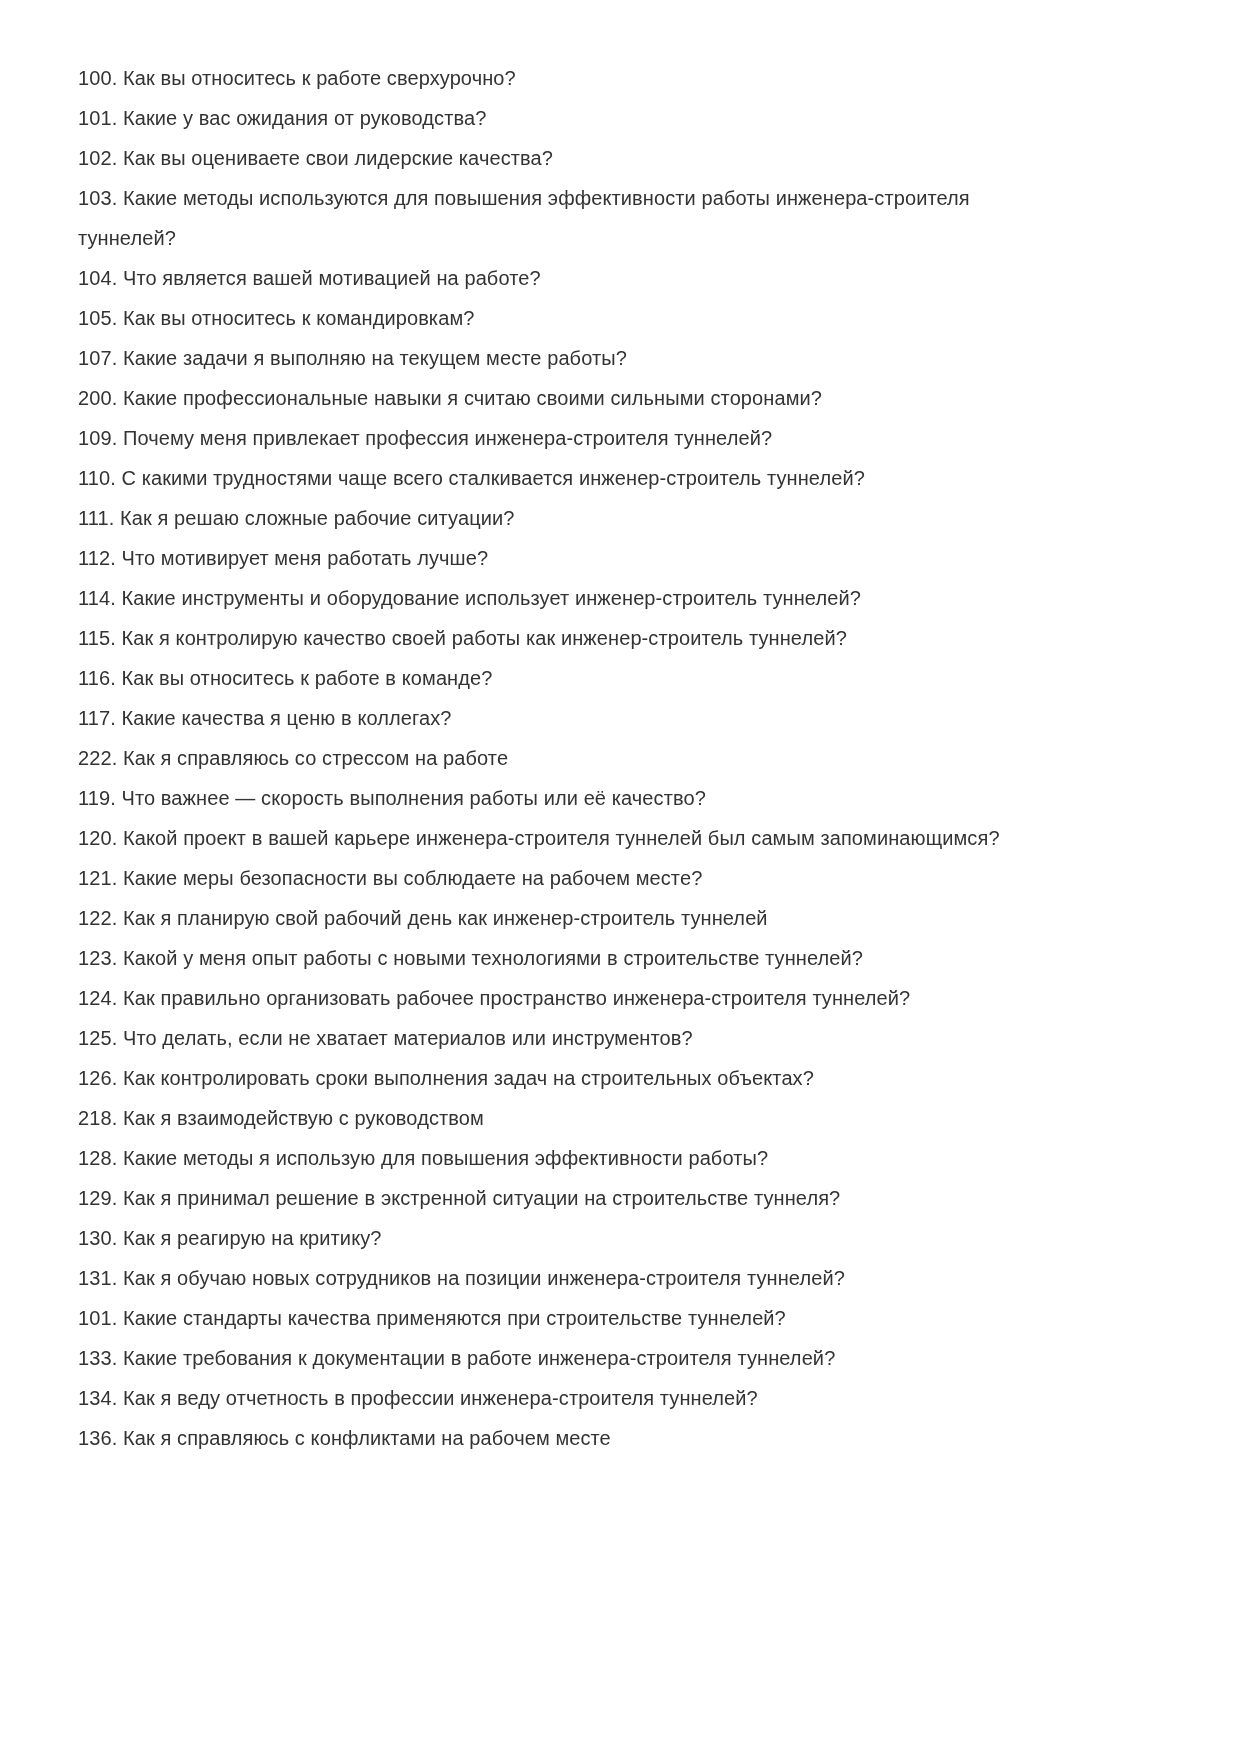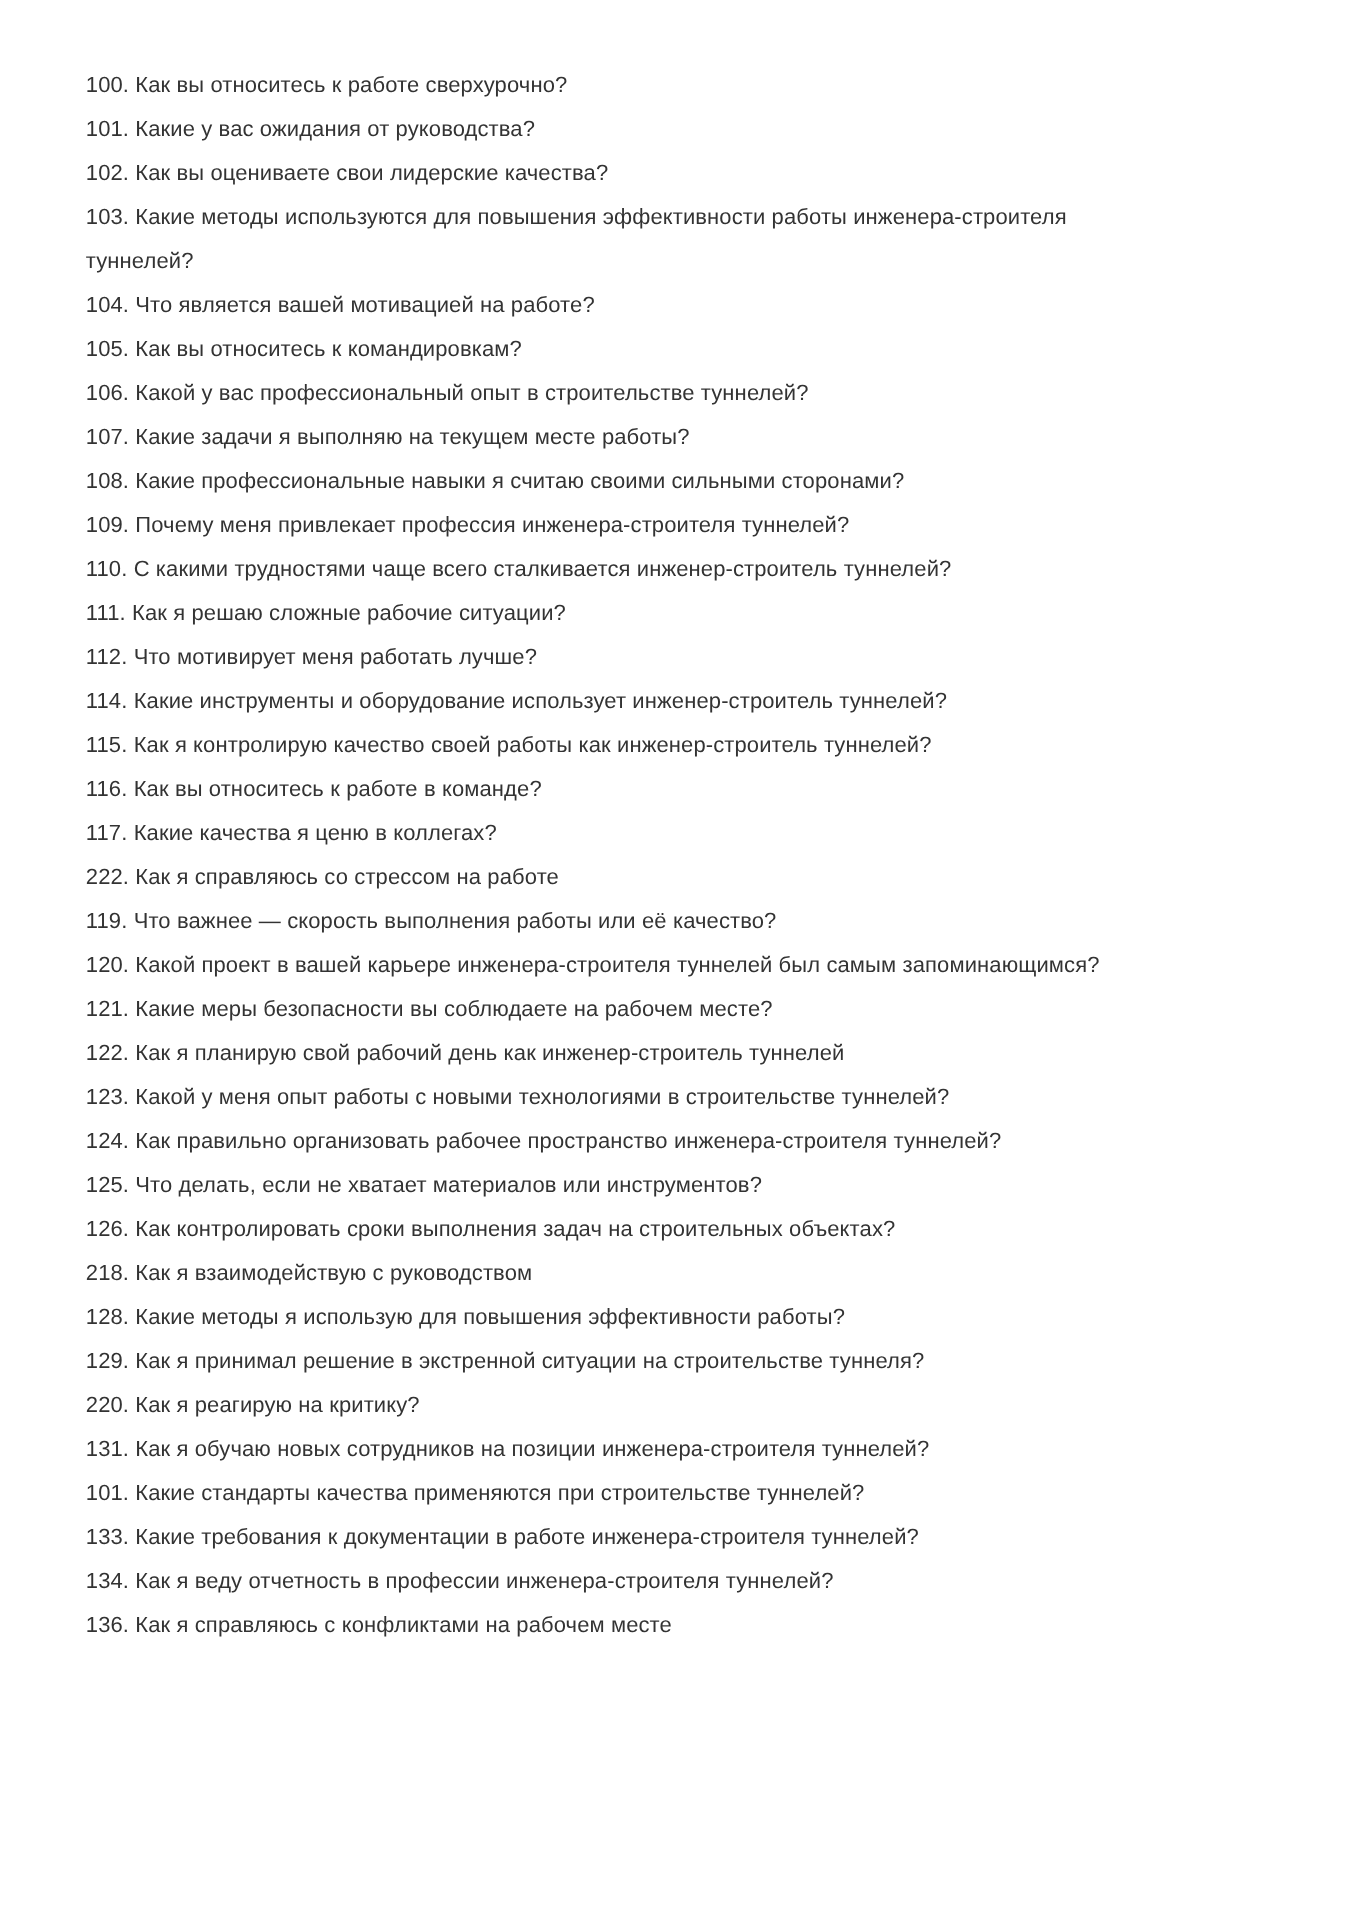--- a/index.html
+++ b/index.html
@@ -39,43 +39,42 @@
 <body>
 
 <div class="doc-page">
   <div class="doc-content">
     <p class="question-item">100. Как вы относитесь к работе сверхурочно?</p>
     <p class="question-item">101. Какие у вас ожидания от руководства?</p>
     <p class="question-item">102. Как вы оцениваете свои лидерские качества?</p>
     <p class="question-item">103. Какие методы используются для повышения эффективности работы инженера-строителя туннелей?</p>
     <p class="question-item">104. Что является вашей мотивацией на работе?</p>
     <p class="question-item">105. Как вы относитесь к командировкам?</p>
-    <p class="question-item">106. Какой у вас профессиональный опыт в строительстве туннелей?</p>
     <p class="question-item">107. Какие задачи я выполняю на текущем месте работы?</p>
-    <p class="question-item">108. Какие профессиональные навыки я считаю своими сильными сторонами?</p>
+    <p class="question-item">200. Какие профессиональные навыки я считаю своими сильными сторонами?</p>
     <p class="question-item">109. Почему меня привлекает профессия инженера-строителя туннелей?</p>
     <p class="question-item">110. С какими трудностями чаще всего сталкивается инженер-строитель туннелей?</p>
     <p class="question-item">111. Как я решаю сложные рабочие ситуации?</p>
     <p class="question-item">112. Что мотивирует меня работать лучше?</p>
     <p class="question-item">114. Какие инструменты и оборудование использует инженер-строитель туннелей?</p>
     <p class="question-item">115. Как я контролирую качество своей работы как инженер-строитель туннелей?</p>
     <p class="question-item">116. Как вы относитесь к работе в команде?</p>
     <p class="question-item">117. Какие качества я ценю в коллегах?</p>
     <p class="question-item">222. Как я справляюсь со стрессом на работе</p>
     <p class="question-item">119. Что важнее — скорость выполнения работы или её качество?</p>
     <p class="question-item">120. Какой проект в вашей карьере инженера-строителя туннелей был самым запоминающимся?</p>
     <p class="question-item">121. Какие меры безопасности вы соблюдаете на рабочем месте?</p>
     <p class="question-item">122. Как я планирую свой рабочий день как инженер-строитель туннелей</p>
     <p class="question-item">123. Какой у меня опыт работы с новыми технологиями в строительстве туннелей?</p>
     <p class="question-item">124. Как правильно организовать рабочее пространство инженера-строителя туннелей?</p>
     <p class="question-item">125. Что делать, если не хватает материалов или инструментов?</p>
     <p class="question-item">126. Как контролировать сроки выполнения задач на строительных объектах?</p>
     <p class="question-item">218. Как я взаимодействую с руководством</p>
     <p class="question-item">128. Какие методы я использую для повышения эффективности работы?</p>
     <p class="question-item">129. Как я принимал решение в экстренной ситуации на строительстве туннеля?</p>
-    <p class="question-item">220. Как я реагирую на критику?</p>
+    <p class="question-item">130. Как я реагирую на критику?</p>
     <p class="question-item">131. Как я обучаю новых сотрудников на позиции инженера-строителя туннелей?</p>
     <p class="question-item">101. Какие стандарты качества применяются при строительстве туннелей?</p>
     <p class="question-item">133. Какие требования к документации в работе инженера-строителя туннелей?</p>
     <p class="question-item">134. Как я веду отчетность в профессии инженера-строителя туннелей?</p>
     <p class="question-item">136. Как я справляюсь с конфликтами на рабочем месте</p>
   </div>
 </div>
 
 </body></html>

